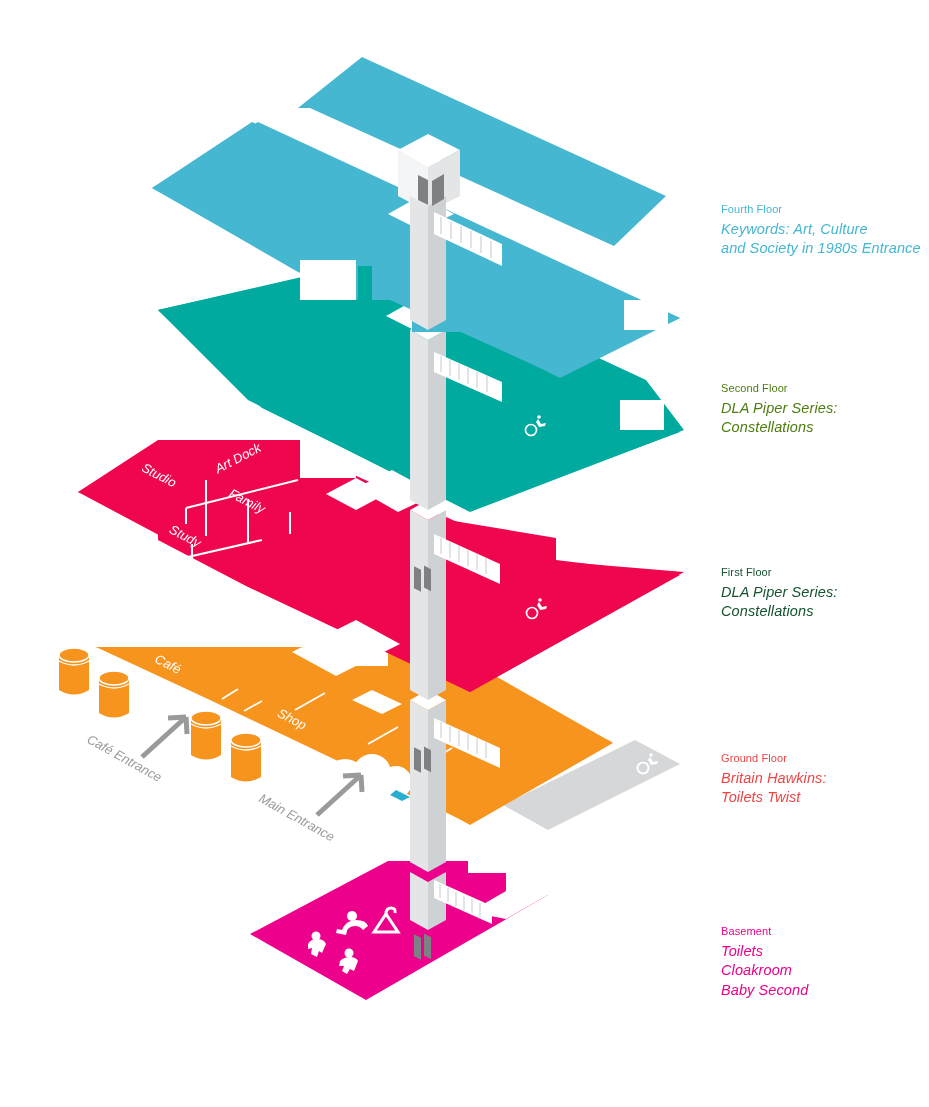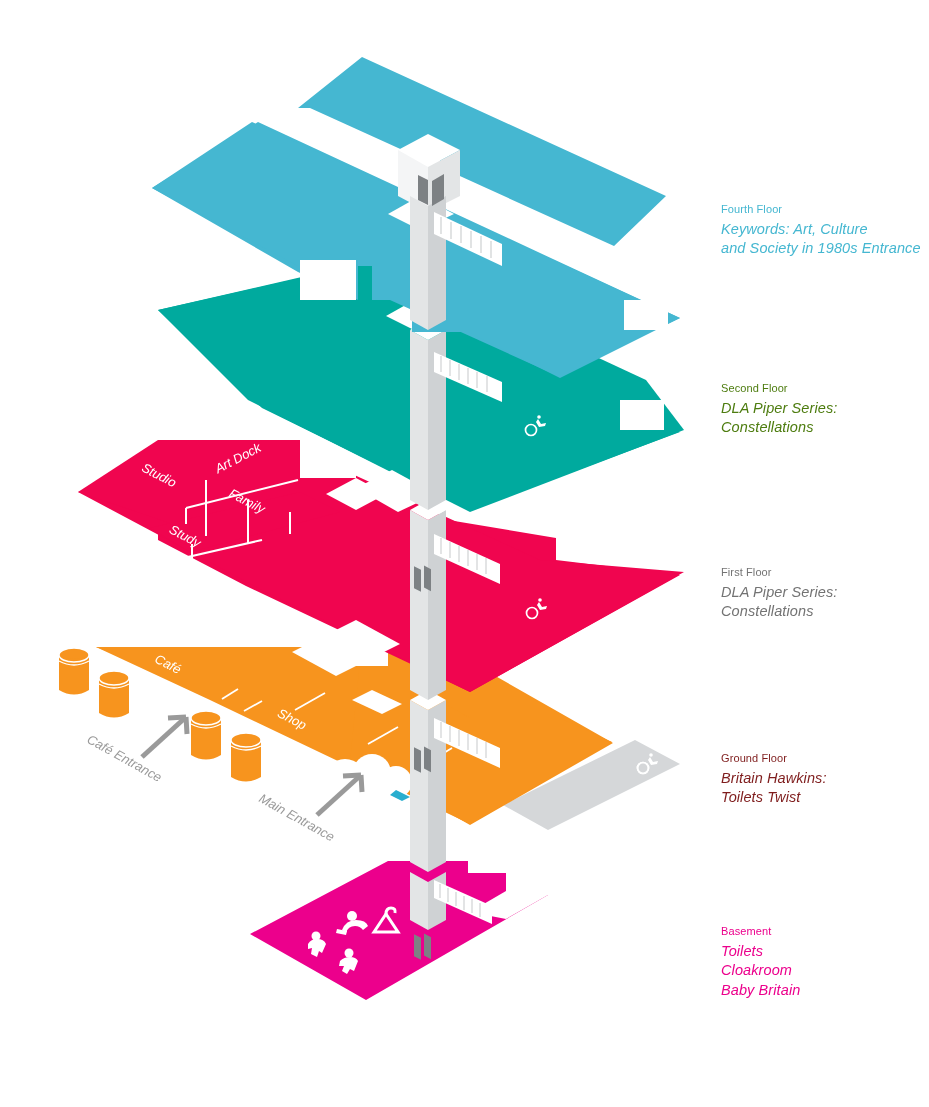--- a/index.html
+++ b/index.html
@@ -285,30 +285,30 @@
   <div class="sub">Keywords: Art, Culture</div>
   <div class="sub">and Society in 1980s Entrance</div>
 </div>
 
 <div class="legend" style="left:721px;top:379px;color:#4d7c0f;">
   <div class="ttl">Second Floor</div>
   <div class="sub">DLA Piper Series:</div>
   <div class="sub">Constellations</div>
 </div>
 
-<div class="legend" style="left:721px;top:563px;color:#737373;">
+<div class="legend" style="left:721px;top:563px;color:#14532d;">
   <div class="ttl">First Floor</div>
   <div class="sub">DLA Piper Series:</div>
   <div class="sub">Constellations</div>
 </div>
 
-<div class="legend" style="left:721px;top:749px;color:#7f1d1d;">
+<div class="legend" style="left:721px;top:749px;color:#ef4444;">
   <div class="ttl">Ground Floor</div>
   <div class="sub">Britain Hawkins:</div>
   <div class="sub">Toilets Twist</div>
 </div>
 
 <div class="legend" style="left:721px;top:882px;color:#ec008c;margin-top:40px;">
   <div class="ttl">Basement</div>
   <div class="sub">Toilets</div>
   <div class="sub">Cloakroom</div>
-  <div class="sub">Baby Britain</div>
+  <div class="sub">Baby Second</div>
 </div>
 
 </body></html>

